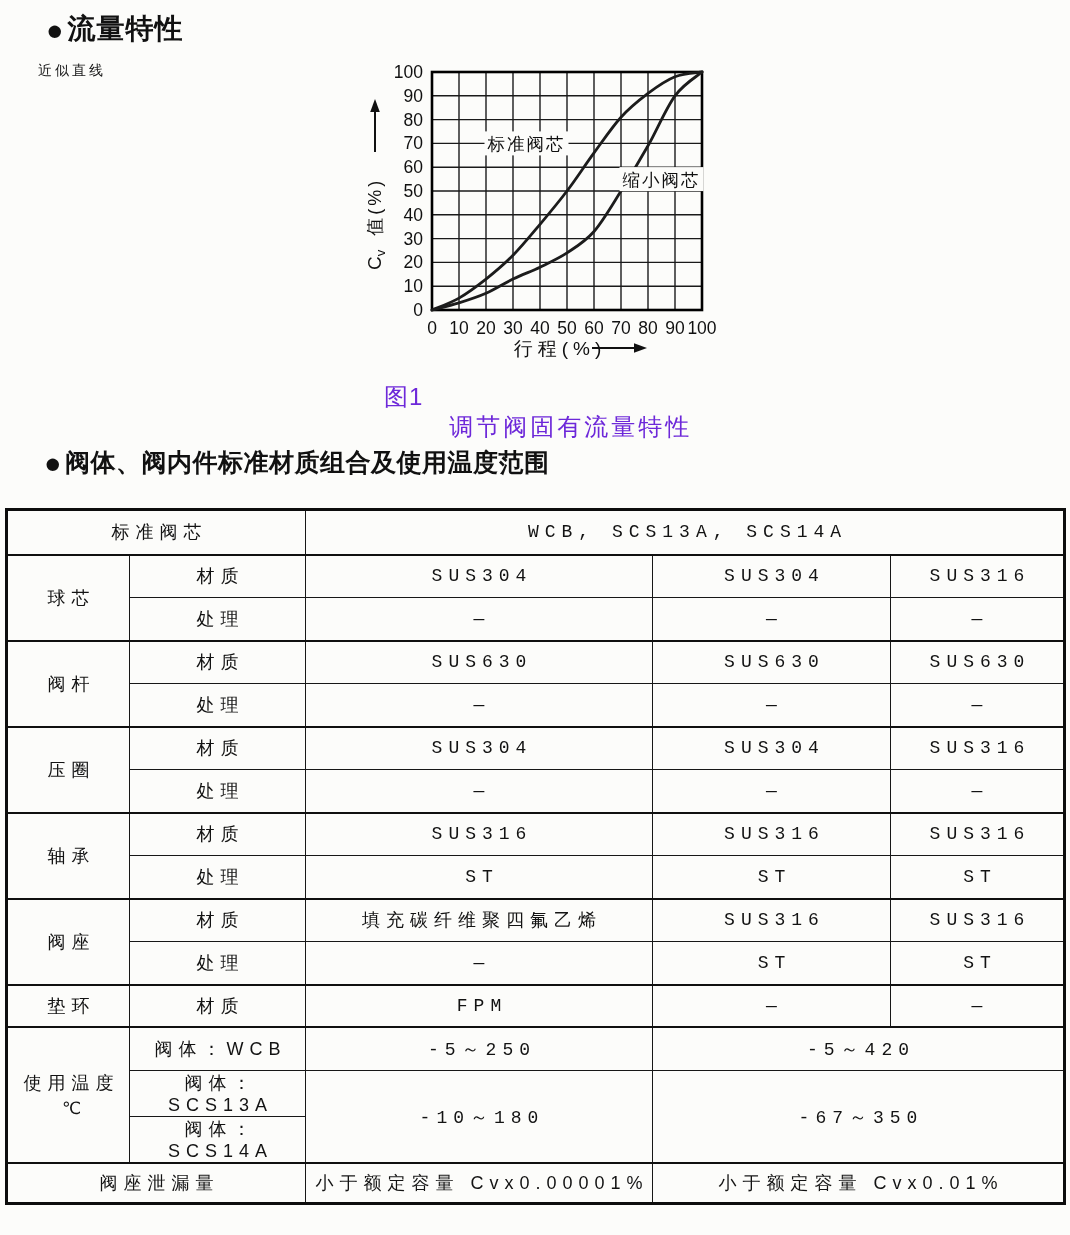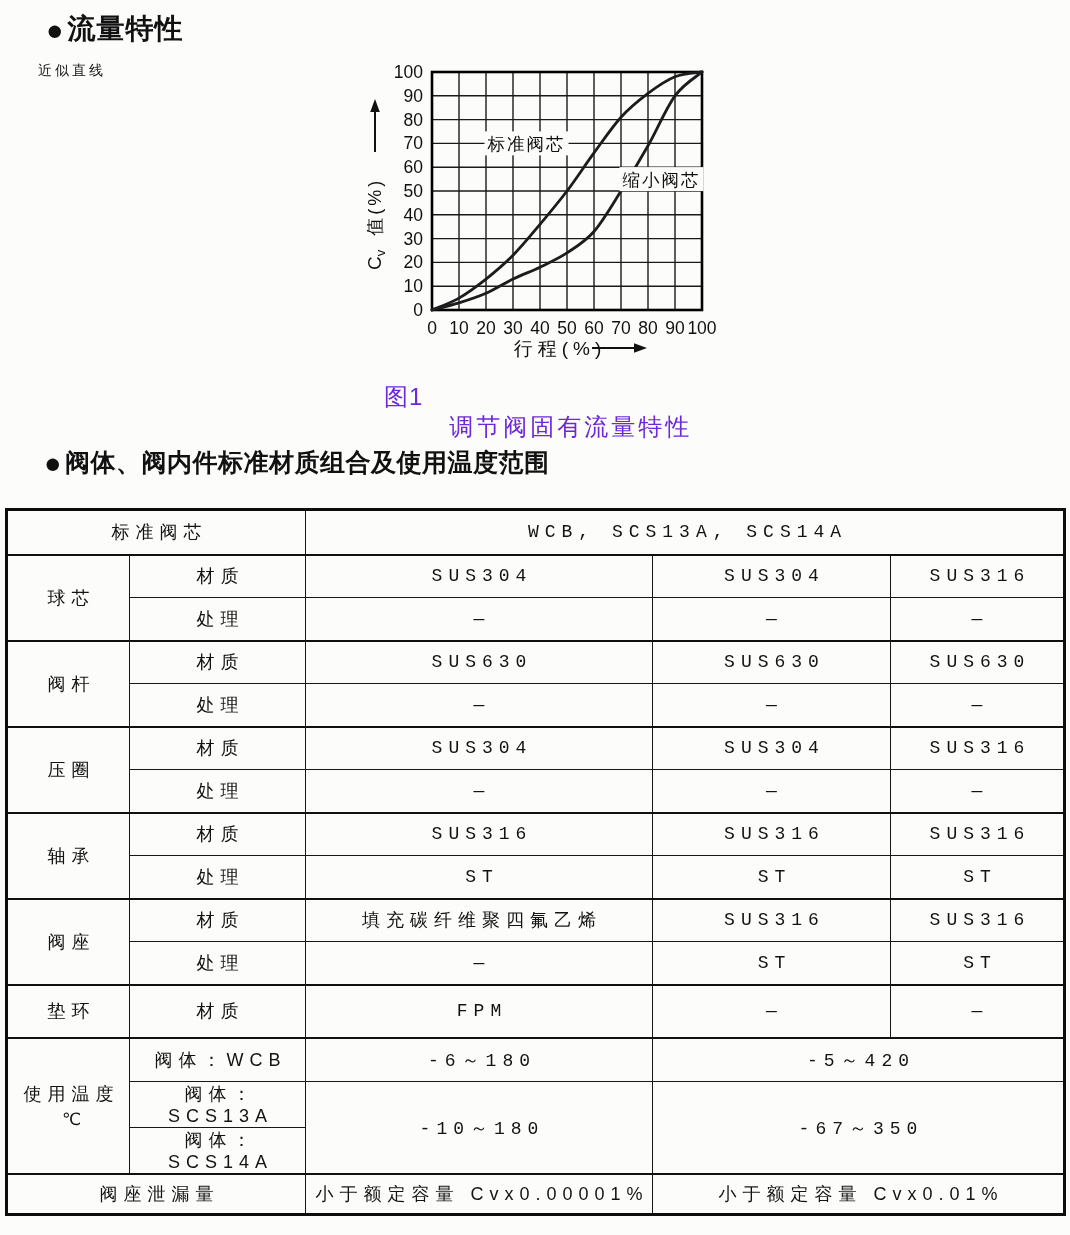--- a/index.html
+++ b/index.html
@@ -30,21 +30,21 @@
     position:absolute; left:5px; top:508px; width:1058px;
     border-collapse:collapse; table-layout:fixed;
     border:3px solid #0d0d0d;
   }
   .spec td {
     border:1.5px solid #171717; text-align:center; vertical-align:middle;
     font-size:18px; letter-spacing:6px; padding:0 0 0 6px;
     color:#131313; overflow:hidden;
   }
   tr.gs td { border-top:2.5px solid #101010; }
-  .rh { height:45px; } .rm { height:43px; } .rg { height:53px; }
+  .rh { height:45px; } .rm { height:43px; } .rg { height:42px; }
   .rt { height:44px; } .rl { height:40px; }
   .gl { font-size:19px; letter-spacing:9px; padding-left:9px; }
   .sl { font-size:18px; letter-spacing:8px; padding-left:8px; }
   .sl2 { font-size:17px; letter-spacing:4px; padding-left:4px; }
   .hl { font-size:18px; letter-spacing:7px; padding-left:7px; }
   .lv {
     font-family:"Liberation Mono","DejaVu Sans Mono",monospace;
     font-size:16.5px; letter-spacing:3.5px; padding-left:3.5px;
   }
   .mx { font-size:17.5px; letter-spacing:3px; padding-left:3px; }
@@ -233,21 +233,21 @@
         <td class="lv">—</td>
         <td class="lv">—</td>
       </tr>
 
       <tr class="rt gs">
         <td class="gl" rowspan="3" style="letter-spacing:6px;">
           <div>使用温度</div>
           <div class="unit">℃</div>
         </td>
         <td class="sl2">阀体：WCB</td>
-        <td class="lv">-6～180</td>
+        <td class="lv">-5～250</td>
         <td class="lv" colspan="2">-5～420</td>
       </tr>
       <tr class="rt">
         <td class="sl2">阀体：SCS13A</td>
         <td class="lv" rowspan="2">-10～180</td>
         <td class="lv" colspan="2" rowspan="2">-67～350</td>
       </tr>
       <tr class="rt">
         <td class="sl2">阀体：SCS14A</td>
       </tr>

